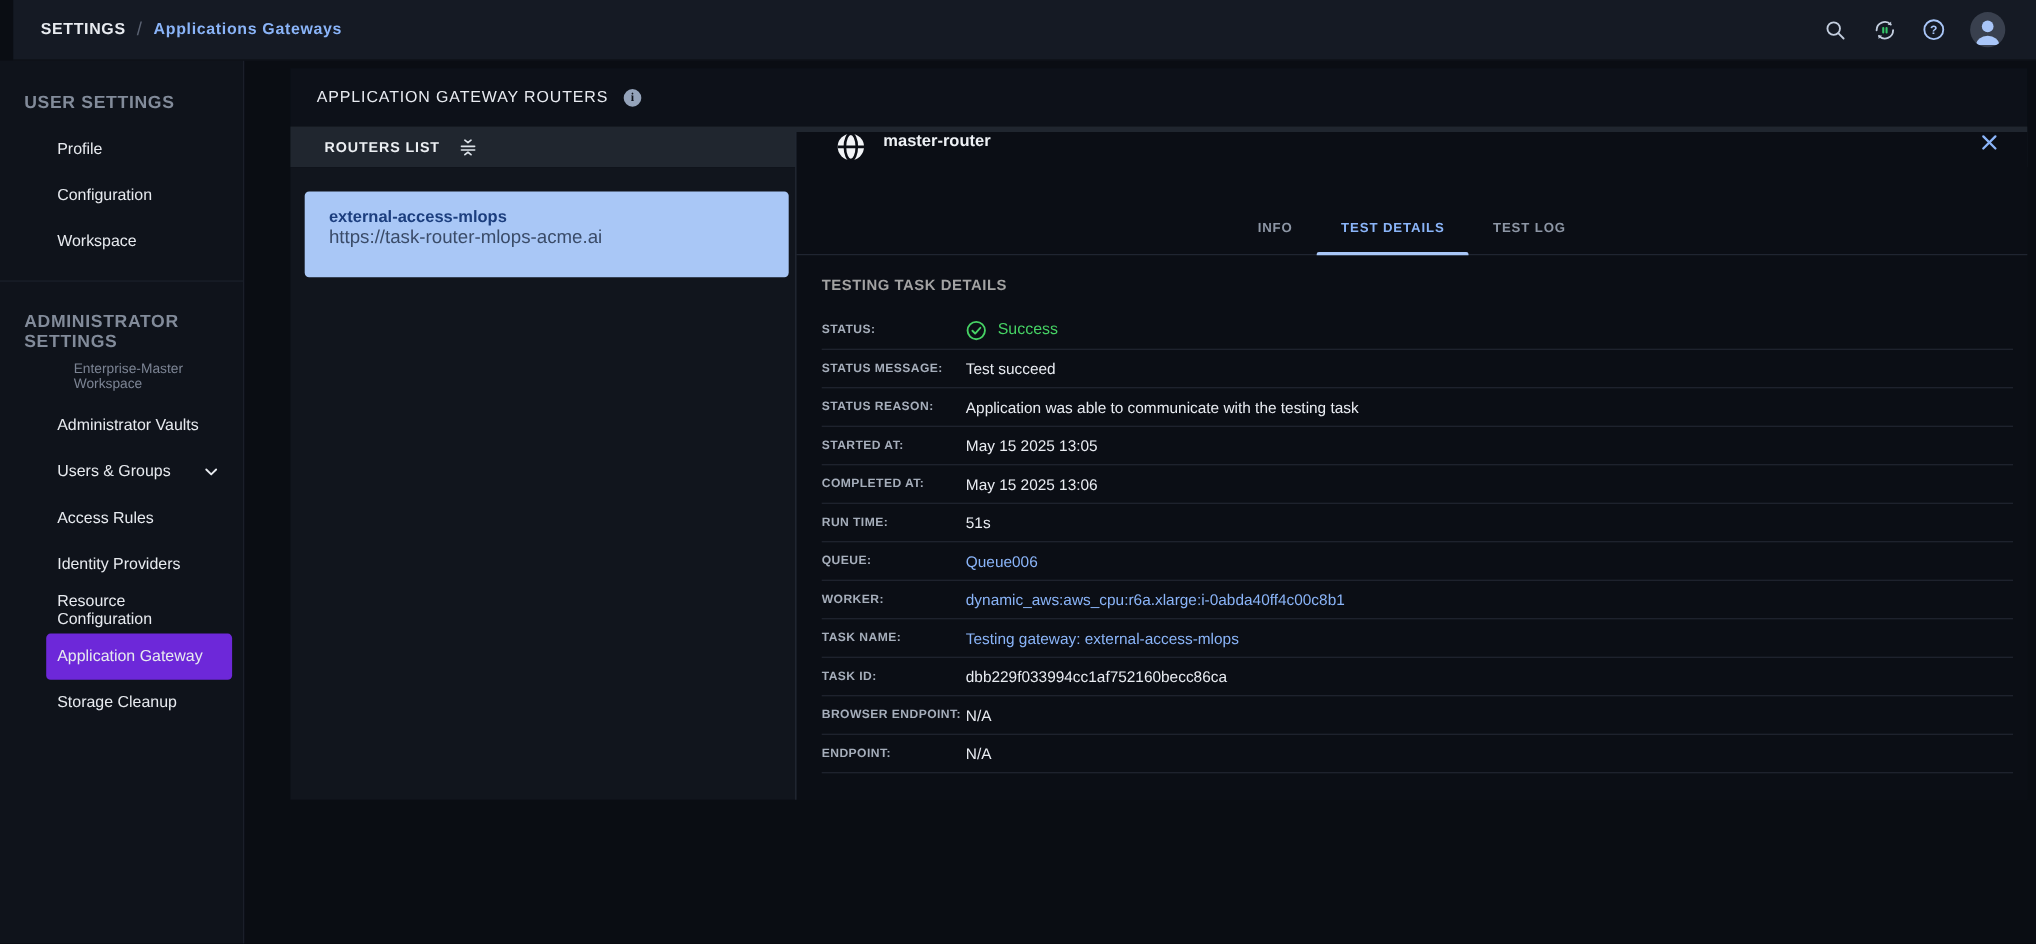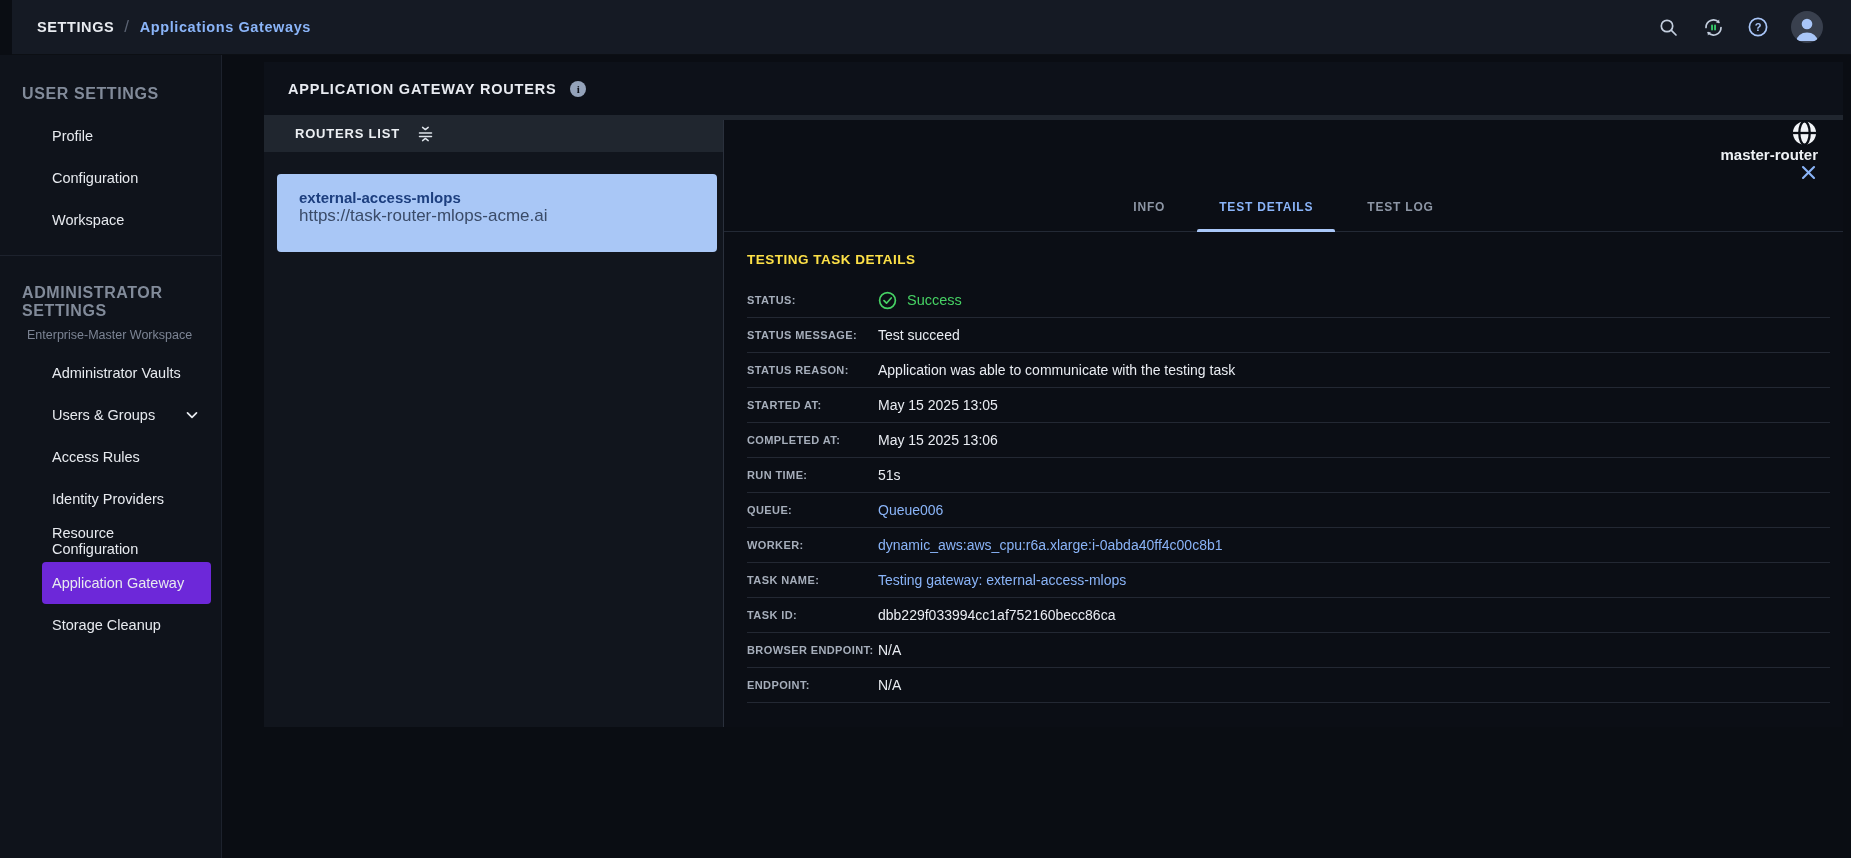--- a/index.html
+++ b/index.html
@@ -22,36 +22,36 @@
   .bc-current { color:#8ab4f8; font-weight:bold; }
   .header-icons { margin-left:auto; display:flex; align-items:center; gap:21px; }
   .hbtn { width:24px; height:24px; display:flex; align-items:center; justify-content:center; cursor:pointer; background:none; border:none; padding:0; }
   .avatar { width:32px; height:32px; border-radius:50%; background:#39404e; overflow:hidden; display:flex; align-items:flex-end; justify-content:center; }
   
   .sidebar {
     position:absolute; top:55px; left:0; bottom:0; width:222px;
     background:#0f131b; border-right:1px solid #1d222d; padding-top:24px;
   }
   .side-section-title { padding:6px 20px 12px 22px; font-size:16px; font-weight:bold; letter-spacing:.6px; color:#828b9a; }
-  .side-sub { padding:0 20px 10px 27px; font-size:12.5px; color:#7c8494; }
+  .side-sub { padding:0 20px 10px 27px; font-size:12.5px; color:#7c8494;margin-left:40px; }
   .side-list { list-style:none;margin-left:32px; }
   .side-item {
     height:42px; display:flex; align-items:center; margin:0 10px; padding:0 10px;
     border-radius:4px; font-size:14.5px; color:#e7eaef; cursor:pointer;
   }
   .side-item.selected { background:#6d28d9; }
   .side-item .chevron { display:none; margin-left:auto; }
   .side-item.has-chevron .chevron { display:block; }
   .side-divider { height:1px; background:#1d222d; margin:14px 0 22px; }
   
   .content-title-bar {
     position:absolute; left:264px; top:62px; width:1579px; height:53px;
     background:#0d1119; display:flex; align-items:center; padding-left:24px;
   }
-  .content-title { font-size:14.5px; font-weight:bold; letter-spacing:.8px; color:#e8ebf1; }
+  .content-title { font-size:14.5px; font-weight:normal; letter-spacing:.8px; color:#e8ebf1; }
   .info-icon {
     width:16px; height:16px; border-radius:50%; background:#94a3ba; color:#0d1119;
     font-size:11px; font-weight:bold; display:flex; align-items:center; justify-content:center;
     margin-left:14px; font-family:"Liberation Serif","DejaVu Serif",serif; cursor:pointer;
   }
   .routers-bar {
     position:absolute; left:264px; top:115px; width:1579px; height:37px;
     background:#20262f; display:flex; align-items:center; padding-left:31px; gap:17px; z-index:1;
   }
   .routers-bar-title { font-size:13px; font-weight:bold; letter-spacing:.8px; color:#eceff3; }
@@ -64,38 +64,38 @@
     width:440px; height:78px; background:#a9c7f6; border-radius:4px;
     padding:15px 22px; cursor:pointer;
   }
   .router-name { font-size:15px; font-weight:bold; color:#1c3e7e; }
   .router-url  { font-size:17px; color:#3a4b68; margin-top:0; }
   
   .detail-panel {
     position:absolute; left:723px; top:120px; width:1120px; height:607px;
     background:#0b0e15; border-left:1px solid #2a303c; z-index:5;
   }
-  .dp-header { height:62px; display:flex; align-items:flex-end; padding:0 25px 0 36px;flex-direction:column; }
+  .dp-header { height:62px; display:flex; align-items:flex-start; padding:0 25px 0 36px; }
   .dp-title { font-size:15px; font-weight:bold; color:#eef1f5; margin-left:16px; }
   .dp-close { margin-left:auto; background:none; border:none; padding:0; cursor:pointer; display:flex; }
   .dp-tabs {
-    height:50px; display:flex; justify-content:center; align-items:stretch; gap:10px;
+    height:50px; display:flex; justify-content:center; align-items:stretch; 
     border-bottom:1px solid #232935;
   }
   .dp-tab {
     display:flex; align-items:center; padding:0 22px; font-size:12px; font-weight:bold;
     letter-spacing:.8px; color:#8d96a5; position:relative; cursor:pointer;
   }
   .dp-tab.active { color:#8ab4f8; }
   .dp-tab.active::after {
     content:""; position:absolute; left:0; right:0; bottom:-1px; height:3px;
     background:#a9c7f8; border-radius:2px 2px 0 0;
   }
   .dp-content { padding:20px 13px 0 23px; }
-  .dp-section-title { font-size:13.5px; font-weight:bold; letter-spacing:.5px; color:#fde047; margin-bottom:16px; }
+  .dp-section-title { font-size:13.5px; font-weight:bold; letter-spacing:.5px; color:#a3a3a3; margin-bottom:16px; }
   .detail-rows { }
   .detail-row { display:flex; align-items:center; height:35px; border-bottom:1px solid #232833; }
   .row-label { width:131px; flex:none; font-size:11px; font-weight:bold; letter-spacing:.4px; color:#a6aebb; }
   .row-value { font-size:14px; color:#e9ecf2; display:flex; align-items:center; gap:10px; }
   .detail-row.type-link .row-value, .detail-row.type-link .row-value-text { color:#8ab4f8; cursor:pointer; }
   .detail-row.type-status-success .row-value { color:#46d164; font-size:14.5px; }
   .status-icon { display:none; }
   .detail-row.type-status-success .status-icon { display:block; }
 </style>
 </head>

